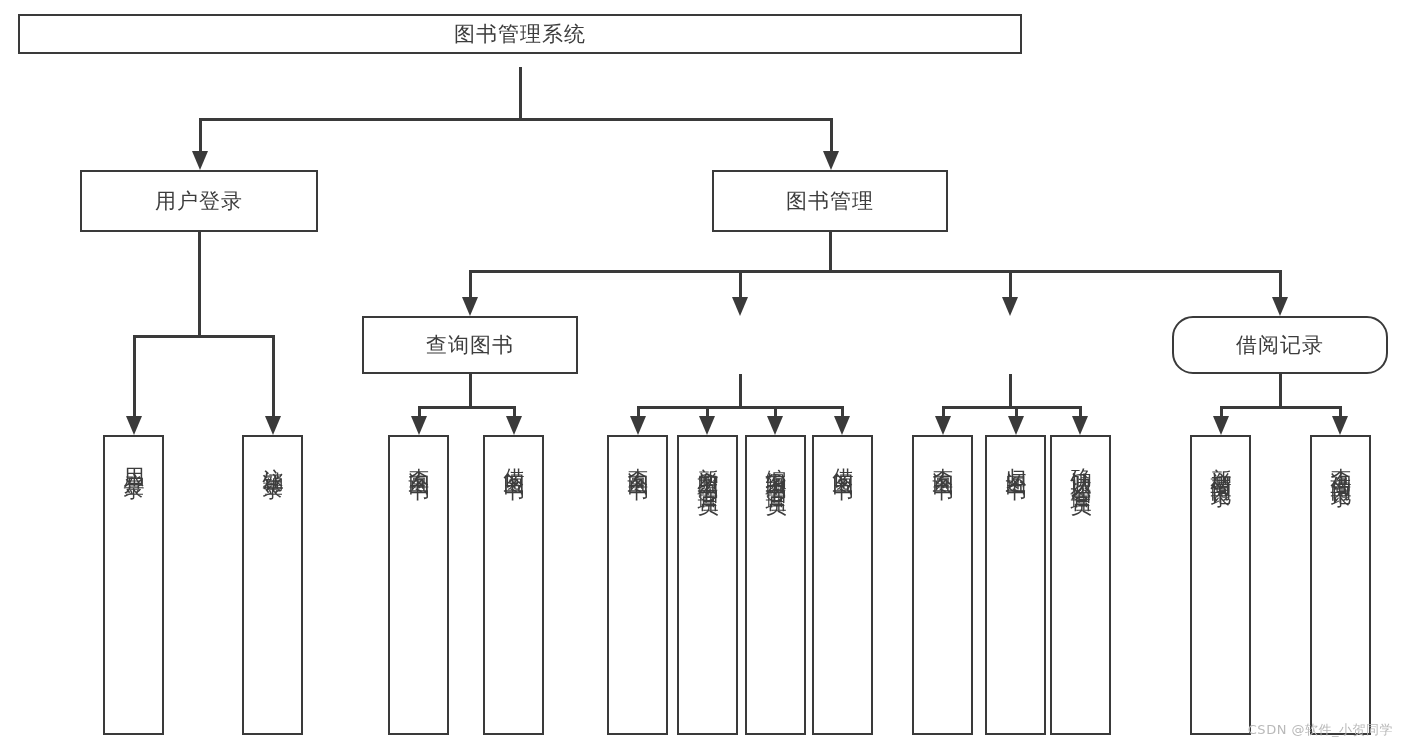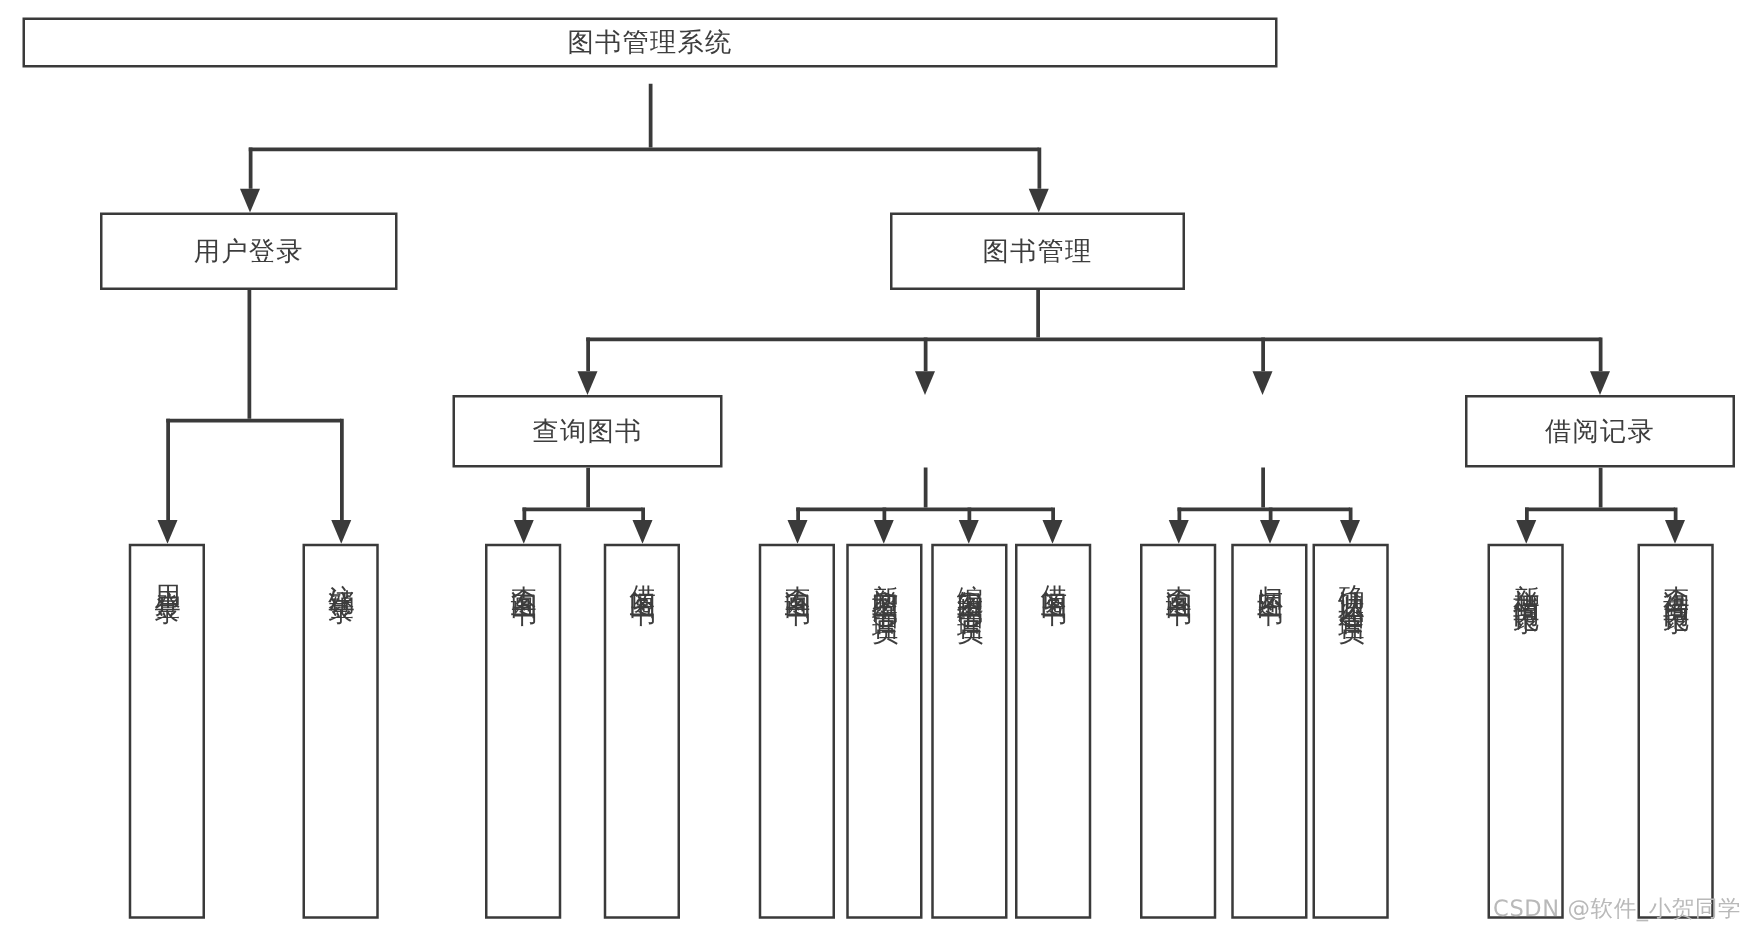--- a/index.html
+++ b/index.html
@@ -63,21 +63,21 @@
     border-left: 8px solid transparent;
     border-right: 8px solid transparent;
     border-top: 19px solid #3a3a3a;
     z-index: 2;
   }
   #watermark {
     position: absolute;
     right: 12px;
     bottom: 8px;
     color: #b9b9b9;
-    font-size: 18px;
+    font-size: 13px;
     letter-spacing: 0.5px;
     white-space: nowrap;
     z-index: 5;
     pointer-events: none;
   }
 </style>
 </head>
 <body>
 
 <div id="diagram-root">
@@ -148,21 +148,21 @@
   <div class="node" style="left: 80px; top: 170px; width: 238px; height: 62px;">
       <span class="node-label">用户登录</span>
     </div>
     <div class="node" style="left: 712px; top: 170px; width: 236px; height: 62px;">
       <span class="node-label">图书管理</span>
     </div>
 
   <div class="node" style="left: 362px; top: 316px; width: 216px; height: 58px;">
       <span class="node-label">查询图书</span>
     </div>
-    <div class="node" style="left: 1172px; top: 316px; width: 216px; height: 58px;">
+    <div class="node" style="left: 1172px; top: 316px; width: 216px; height: 58px; border-radius: 21px;">
       <span class="node-label">借阅记录</span>
     </div>
 
   <div class="node vertical" style="left: 103px; top: 435px; width: 61px; height: 300px;">
       <span class="node-label">用户登录</span>
     </div>
     <div class="node vertical" style="left: 242px; top: 435px; width: 61px; height: 300px;">
       <span class="node-label">注销登录</span>
     </div>
     <div class="node vertical" style="left: 388px; top: 435px; width: 61px; height: 300px;">

